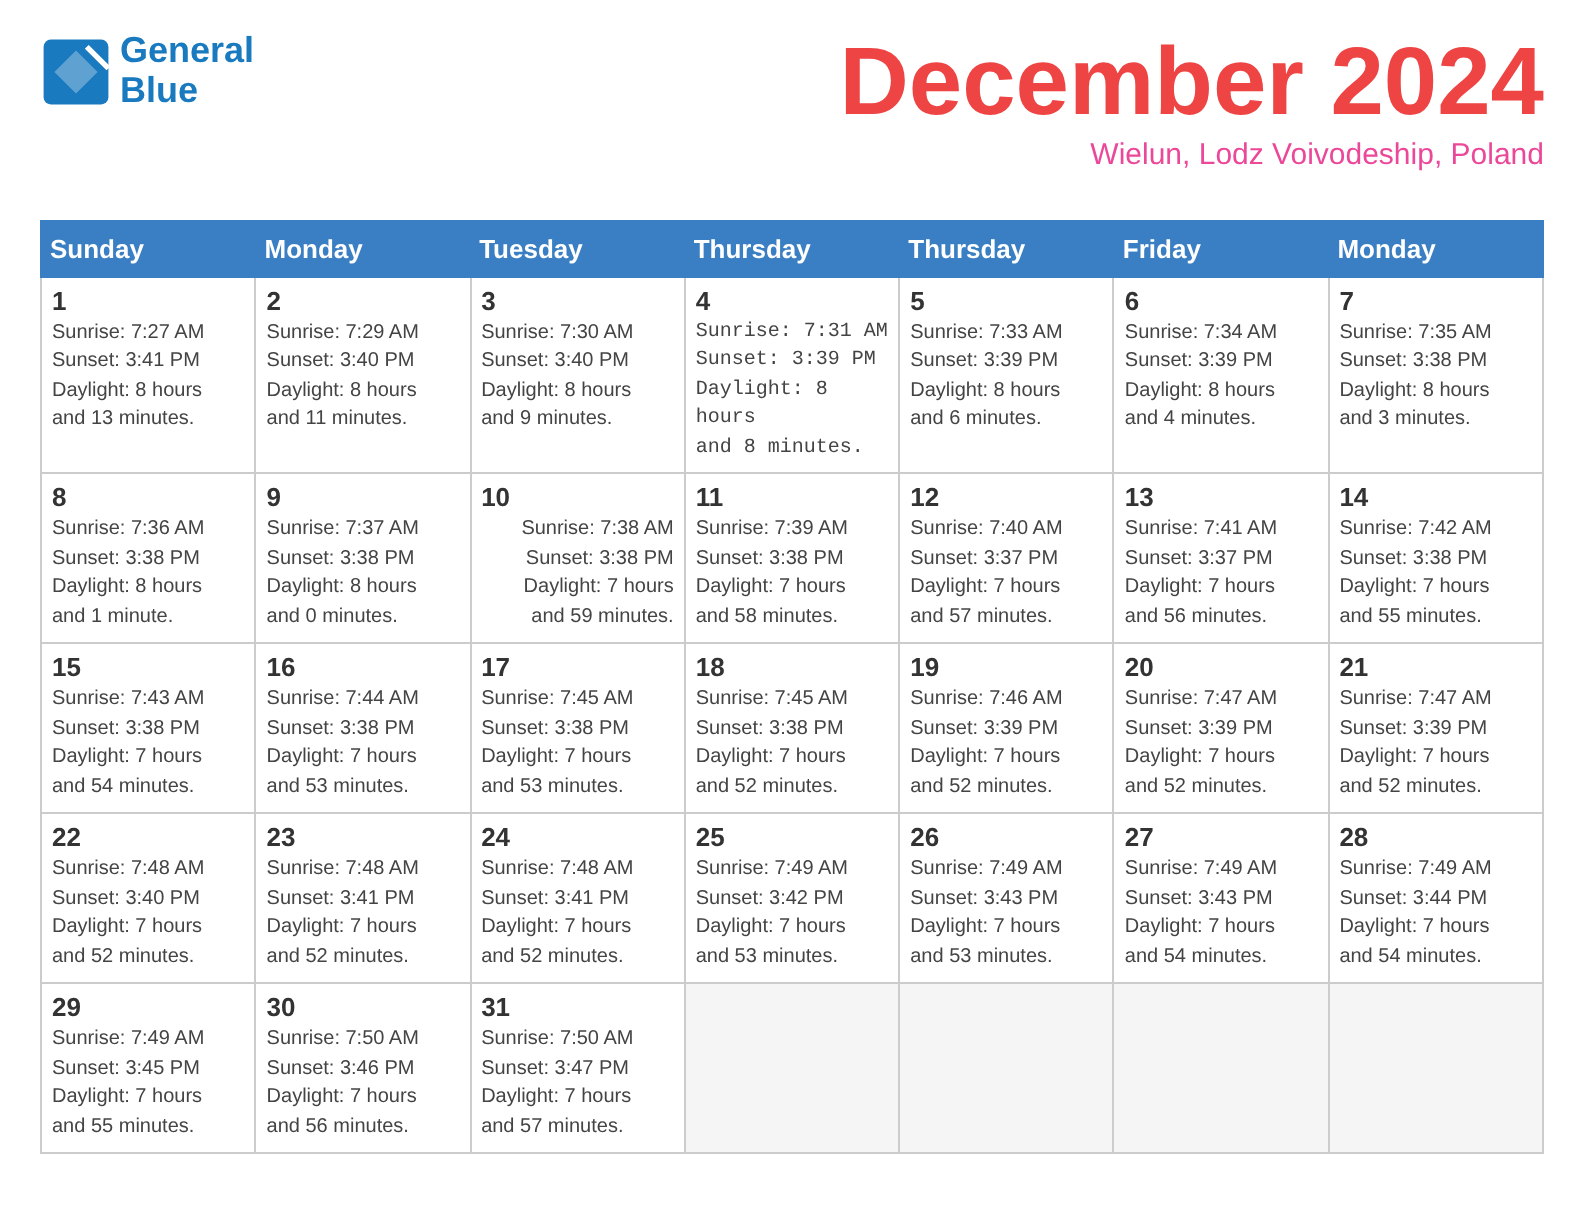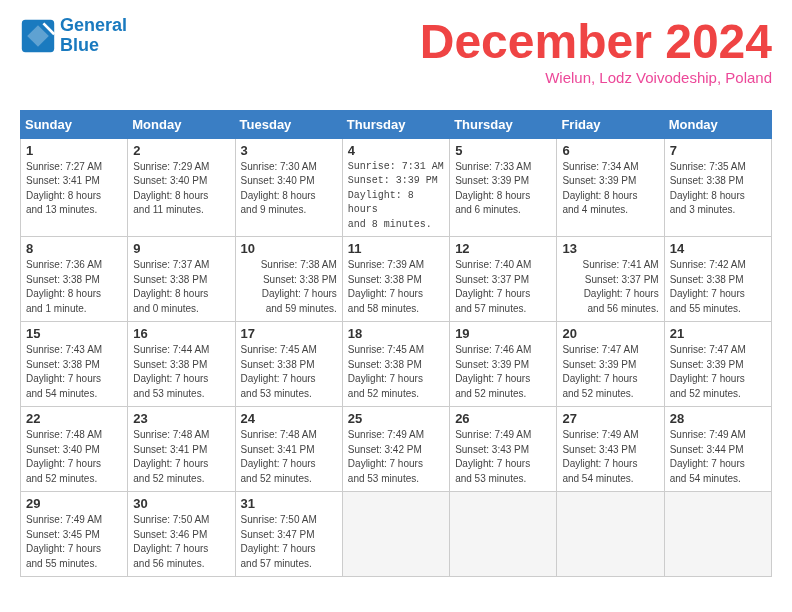--- a/index.html
+++ b/index.html
@@ -210,21 +210,21 @@
         </td>
         <td>
           <span class="day-num">12</span>
           <div class="day-info" style="white-space: pre-line;">Sunrise: 7:40 AM
 Sunset: 3:37 PM
 Daylight: 7 hours
 and 57 minutes.</div>
         </td>
         <td>
           <span class="day-num">13</span>
-          <div class="day-info" style="white-space: pre-line; text-align: right;">Sunrise: 7:41 AM
+          <div class="day-info" style="white-space: pre-line;">Sunrise: 7:41 AM
 Sunset: 3:37 PM
 Daylight: 7 hours
 and 56 minutes.</div>
         </td>
         <td>
           <span class="day-num">14</span>
           <div class="day-info" style="white-space: pre-line;">Sunrise: 7:42 AM
 Sunset: 3:38 PM
 Daylight: 7 hours
 and 55 minutes.</div>

